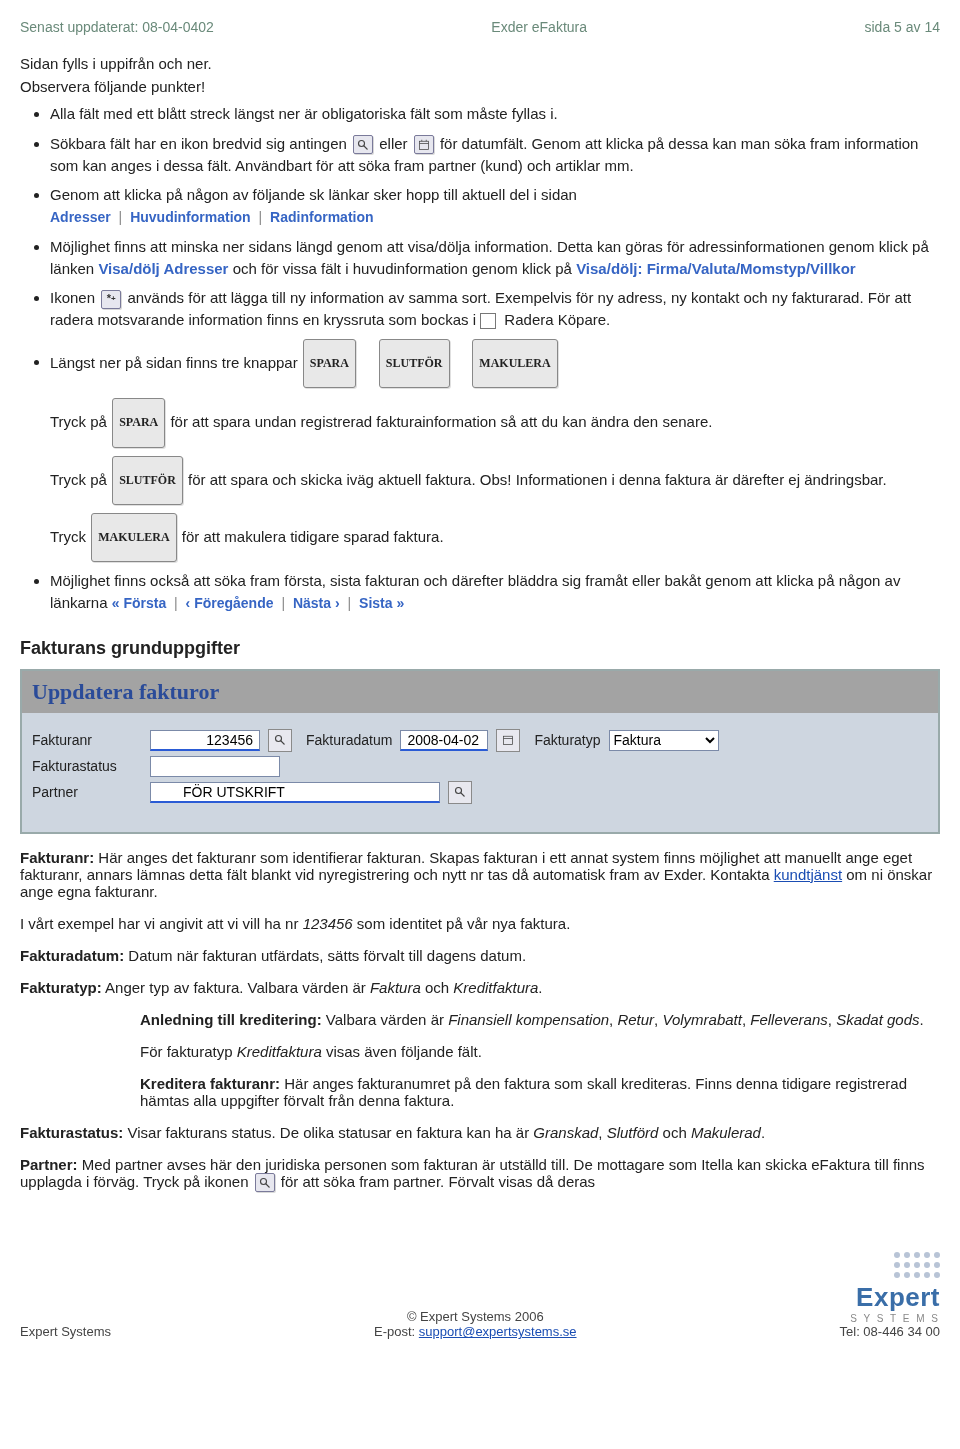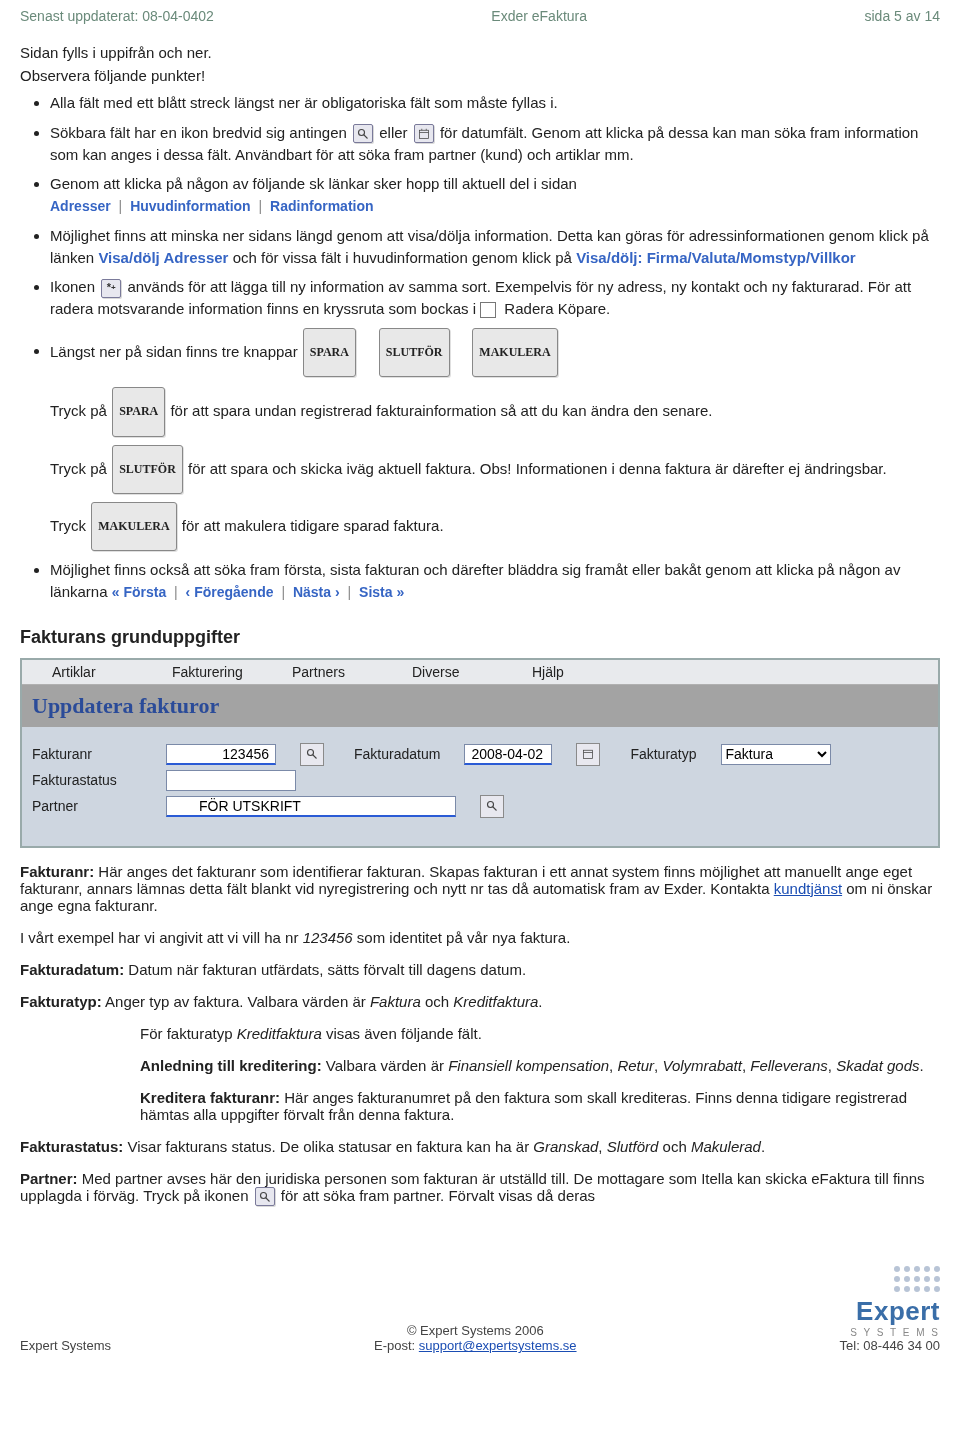--- a/index.html
+++ b/index.html
@@ -1,37 +1,37 @@
 <!DOCTYPE html>
 <html><head>
 <meta charset="utf-8">
 <style>
   body { margin:0; font-family: Arial, Helvetica, sans-serif; font-size:15px; color:#222; background:#fff; }
-  .page { width:960px; margin:0 auto; padding:8px 20px 30px 20px; box-sizing:border-box; }
+  .page { width:960px; margin:11px auto; padding:8px 20px 30px 20px; box-sizing:border-box; }
   .topbar { display:flex; justify-content:space-between; color:#6a8a7a; font-size:14px; margin-bottom:20px;}
   .intro p { margin:6px 0; }
   ul.doclist { list-style:disc; padding-left:30px; margin:8px 0; }
   ul.doclist>li { margin:8px 0; line-height:1.45; }
   .inline-icon { display:inline-flex; align-items:center; justify-content:center; width:18px; height:17px; border:1px solid #7a7a9a; background:#e7e7ef; border-radius:2px; font-size:11px; color:#333; vertical-align:middle; box-shadow:1px 1px 0 rgba(0,0,0,.15); margin:0 2px;}
   .inline-icon svg { width:12px;height:12px; }
   .linkbar { color:#3665c4; font-weight:bold; font-size:14px; }
   .linkbar .sep { color:#888; font-weight:normal; padding:0 4px;}
   .bluetext { color:#3665c4; font-weight:bold; font-size:15px; }
   .btnish { display:inline-block; padding:15px 6px; border:1px solid #888; background:#e8e8e8; border-radius:3px; font-family:Georgia,serif; font-weight:bold; font-size:12px; box-shadow:1px 1px 0 rgba(0,0,0,.12); vertical-align:middle; margin:0 1px;}
   .bold { font-weight:bold; }
   .italic { font-style:italic; }
   h3.sect { font-size:18px; font-weight:bold; margin:24px 0 10px 0;}
 
   
   .shot { border:2px solid #9aa; background:#ced6e0; margin:6px 0 10px 0; padding:0; }
   .shot .menu { display:flex; background:#e8eaed; border-bottom:1px solid #b0b0b0; padding:4px 30px; gap:0px; font-size:14px;}
   .shot .menu span { width:120px; }
   .shot .title { background:#a3a3a3; padding:8px 10px; color:#2a4b99; font-weight:bold; font-size:22px; font-family:Georgia,'Times New Roman',serif; }
   .shot .form { background:#ced6e0; padding:12px 10px 24px 10px; }
-  .shot .row { display:flex; align-items:center; gap:24px; margin:4px 0; font-size:14px;}
+  .shot .row { display:flex; align-items:center; gap:8px; margin:4px 0; font-size:14px;}
   .shot .lbl { width:110px; }
   .shot input[type=text]{ height:21px; border:1px solid #7b8aa8; background:#fff; font-size:14px; padding:1px 6px; box-sizing:border-box;}
   .shot .req { border-bottom:2px solid #2a5bd5 !important; }
   .shot .sicon { width:22px;height:21px; border:1px solid #8a8a8a; background:#e8e8ef; display:inline-flex; align-items:center; justify-content:center; font-size:12px;}
   .shot select { height:21px; border:1px solid #7b8aa8; background:#fff; font-size:14px; width:110px;}
 
   .footer { position:relative; margin-top:60px; border-top:none; padding-top:0; display:flex; justify-content:space-between; align-items:flex-end; font-size:13px; color:#444;}
   .footer .centerblock { text-align:center; flex:1;}
   .footer a { color:#1a4db3; text-decoration:underline;}
   .logo { text-align:right; }
@@ -135,27 +135,20 @@
       <span>Nästa ›</span>
       <span class="sep">|</span>
       <span>Sista »</span>
     </span>
   </li>
 </ul>
 
 <h3 class="sect">Fakturans grunduppgifter</h3>
 
 <div class="shot">
-  <div class="menu">
-    <span>Artiklar</span>
-    <span>Fakturering</span>
-    <span>Partners</span>
-    <span>Diverse</span>
-    <span>Hjälp</span>
-  </div>
   <div class="title">Uppdatera fakturor</div>
   <div class="form">
     <div class="row">
       <span class="lbl">Fakturanr</span>
       <input type="text" class="req" style="width: 110px; text-align: right;" value="123456">
       <span class="sicon">
         <svg width="12" height="12" viewBox="0 0 16 16">
               <circle cx="6" cy="6" r="4" fill="none" stroke="#444" stroke-width="1.5"></circle>
               <line x1="9" y1="9" x2="14" y2="14" stroke="#444" stroke-width="1.5"></line>
             </svg>
@@ -211,34 +204,34 @@
 <p>
   <span class="bold">Fakturatyp:</span>
   <span> Anger typ av faktura. Valbara värden är </span>
   <span class="italic">Faktura</span>
   <span> och </span>
   <span class="italic">Kreditfaktura</span>.
 </p>
 
 <div style="padding-left:120px;">
   <p>
-    <span>För fakturatyp  </span>
-    <span class="italic">Kreditfaktura</span>
-    <span> visas även följande fält.</span>
-  </p>
-  <p>
     <span class="bold">Anledning till kreditering:</span>
     <span> Valbara värden är </span>
     <span class="italic">Finansiell kompensation</span>,
     <span class="italic">Retur</span>,
     <span class="italic">Volymrabatt</span>,
     <span class="italic">Felleverans</span>,
     <span class="italic">Skadat gods</span>.
   </p>
   <p>
+    <span>För fakturatyp  </span>
+    <span class="italic">Kreditfaktura</span>
+    <span> visas även följande fält.</span>
+  </p>
+  <p>
     <span class="bold">Kreditera fakturanr:</span>
     <span> Här anges fakturanumret på den faktura som skall krediteras. Finns denna tidigare registrerad hämtas alla uppgifter förvalt från denna faktura.</span>
   </p>
 </div>
 
 <p>
   <span class="bold">Fakturastatus:</span>
   <span> Visar fakturans status. De olika statusar en faktura kan ha är </span>
   <span class="italic">Granskad</span>,
   <span class="italic">Slutförd</span>

